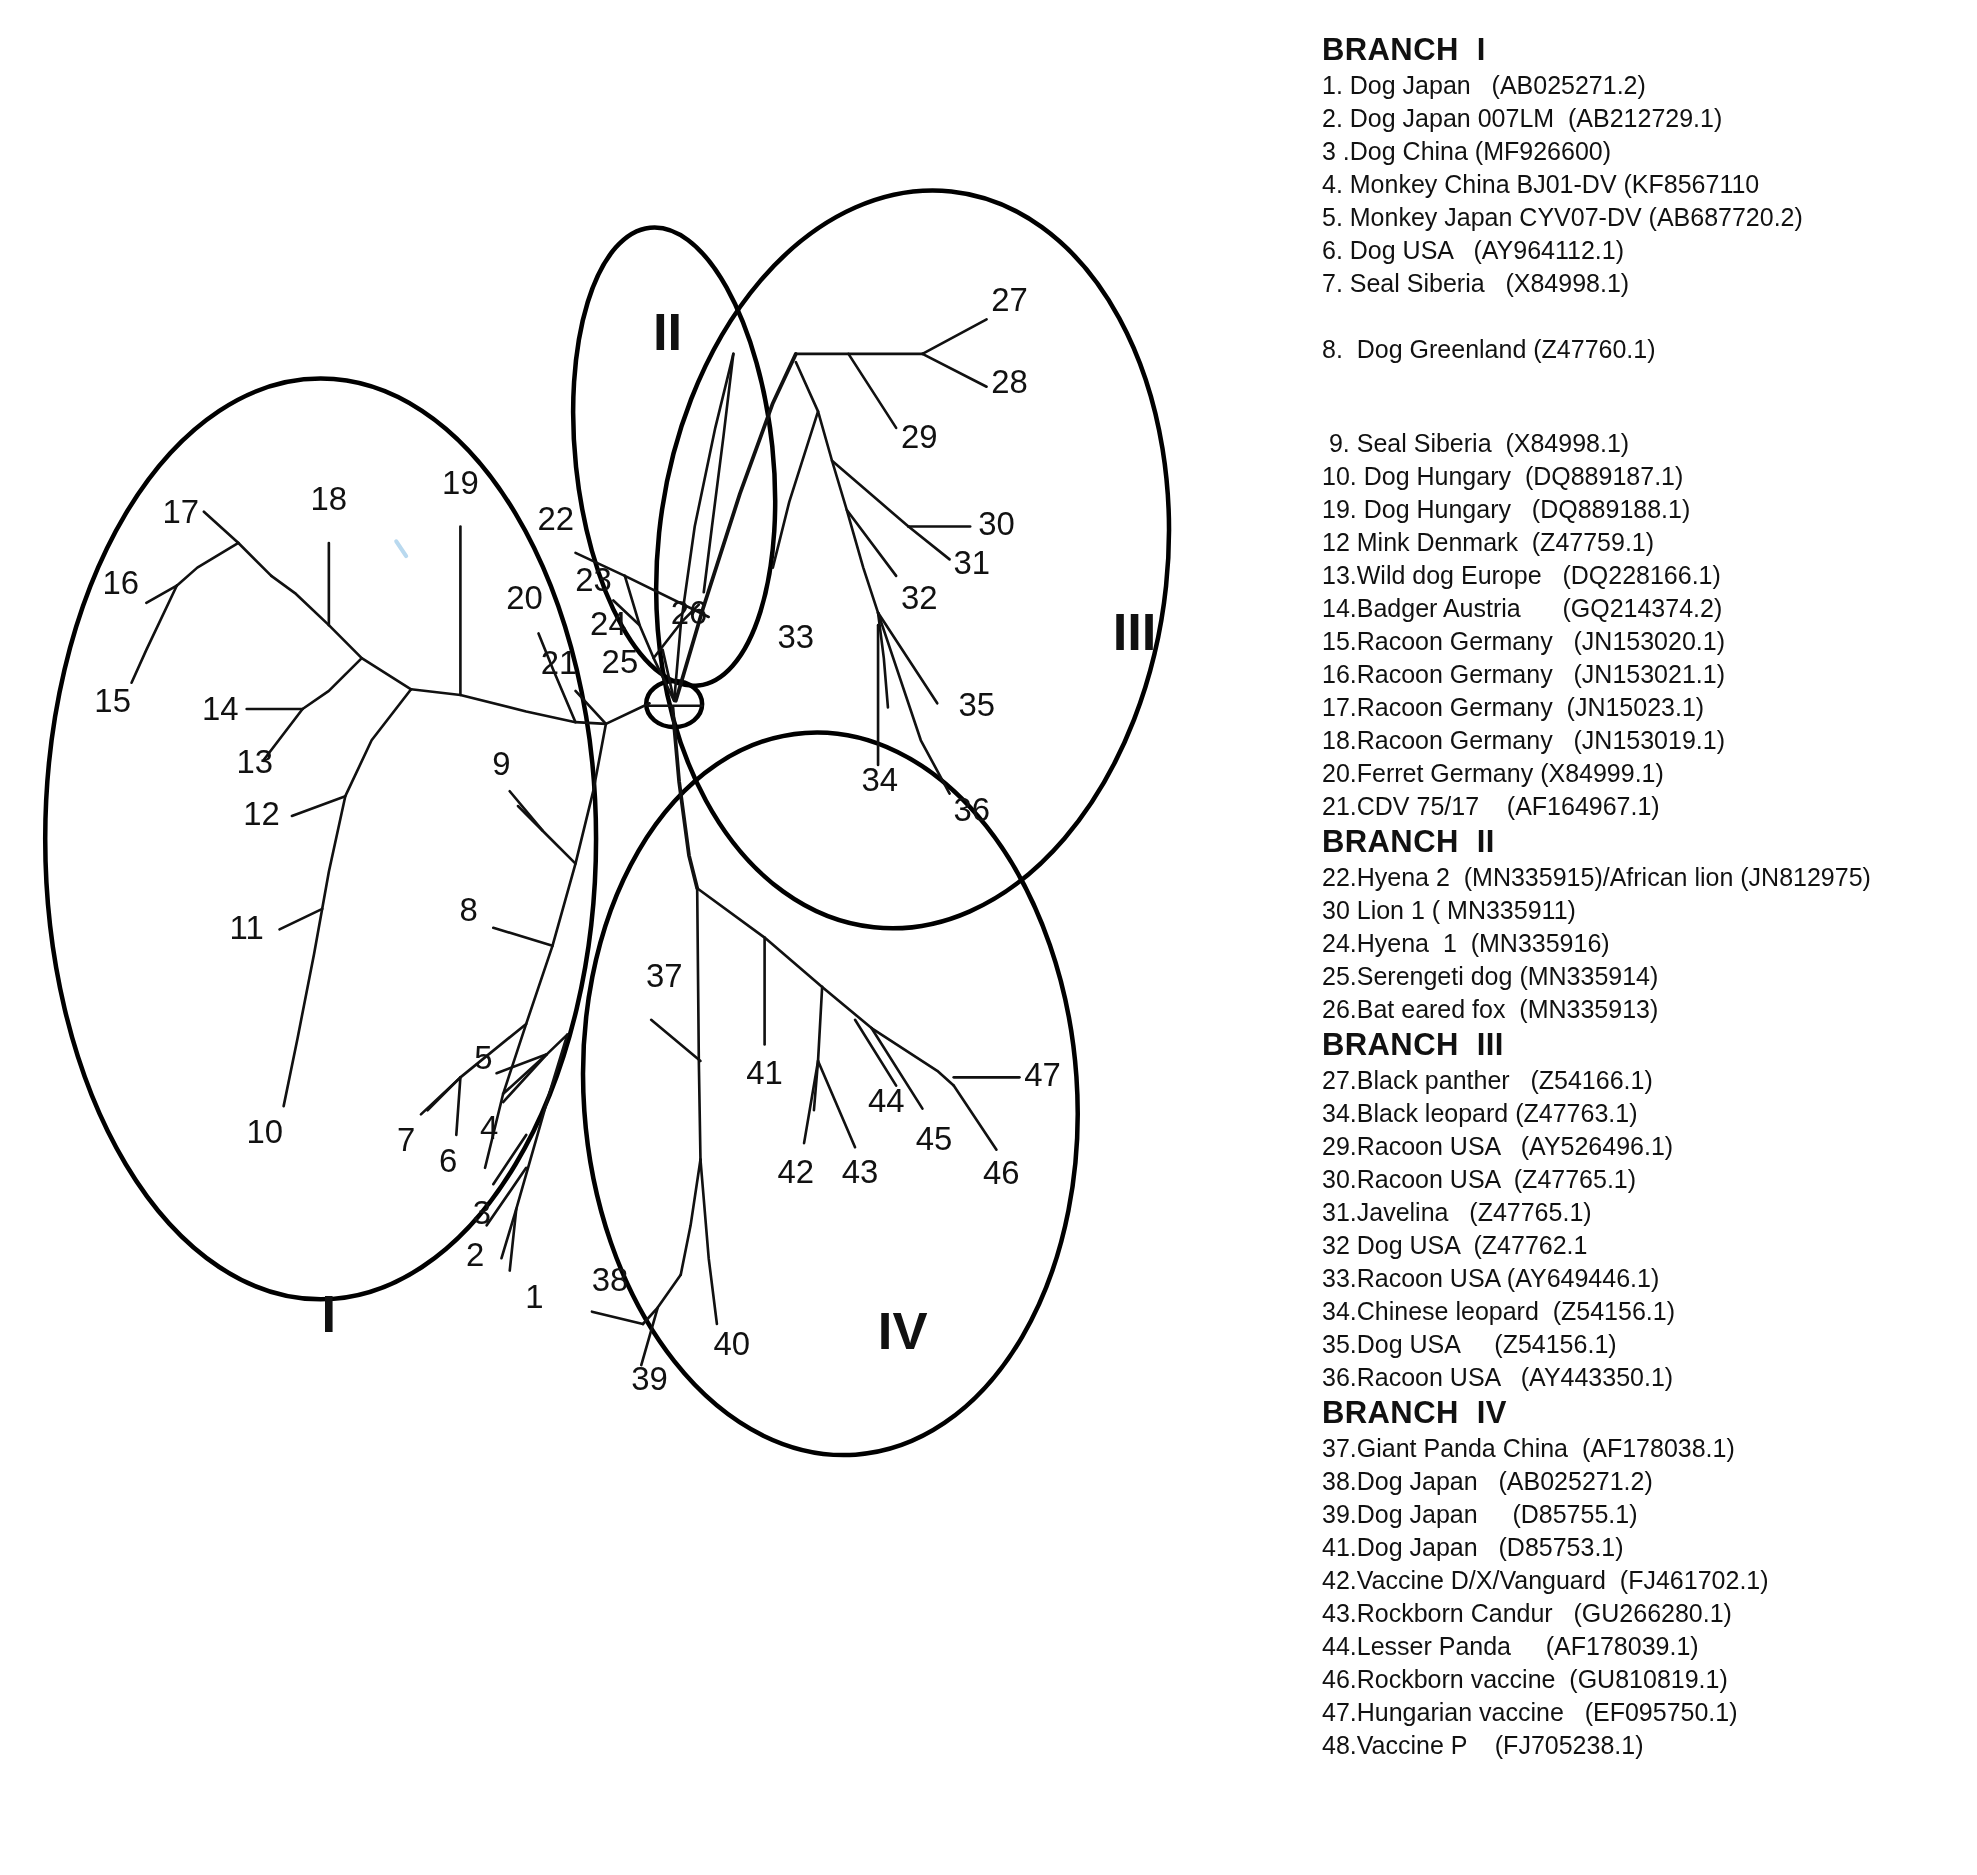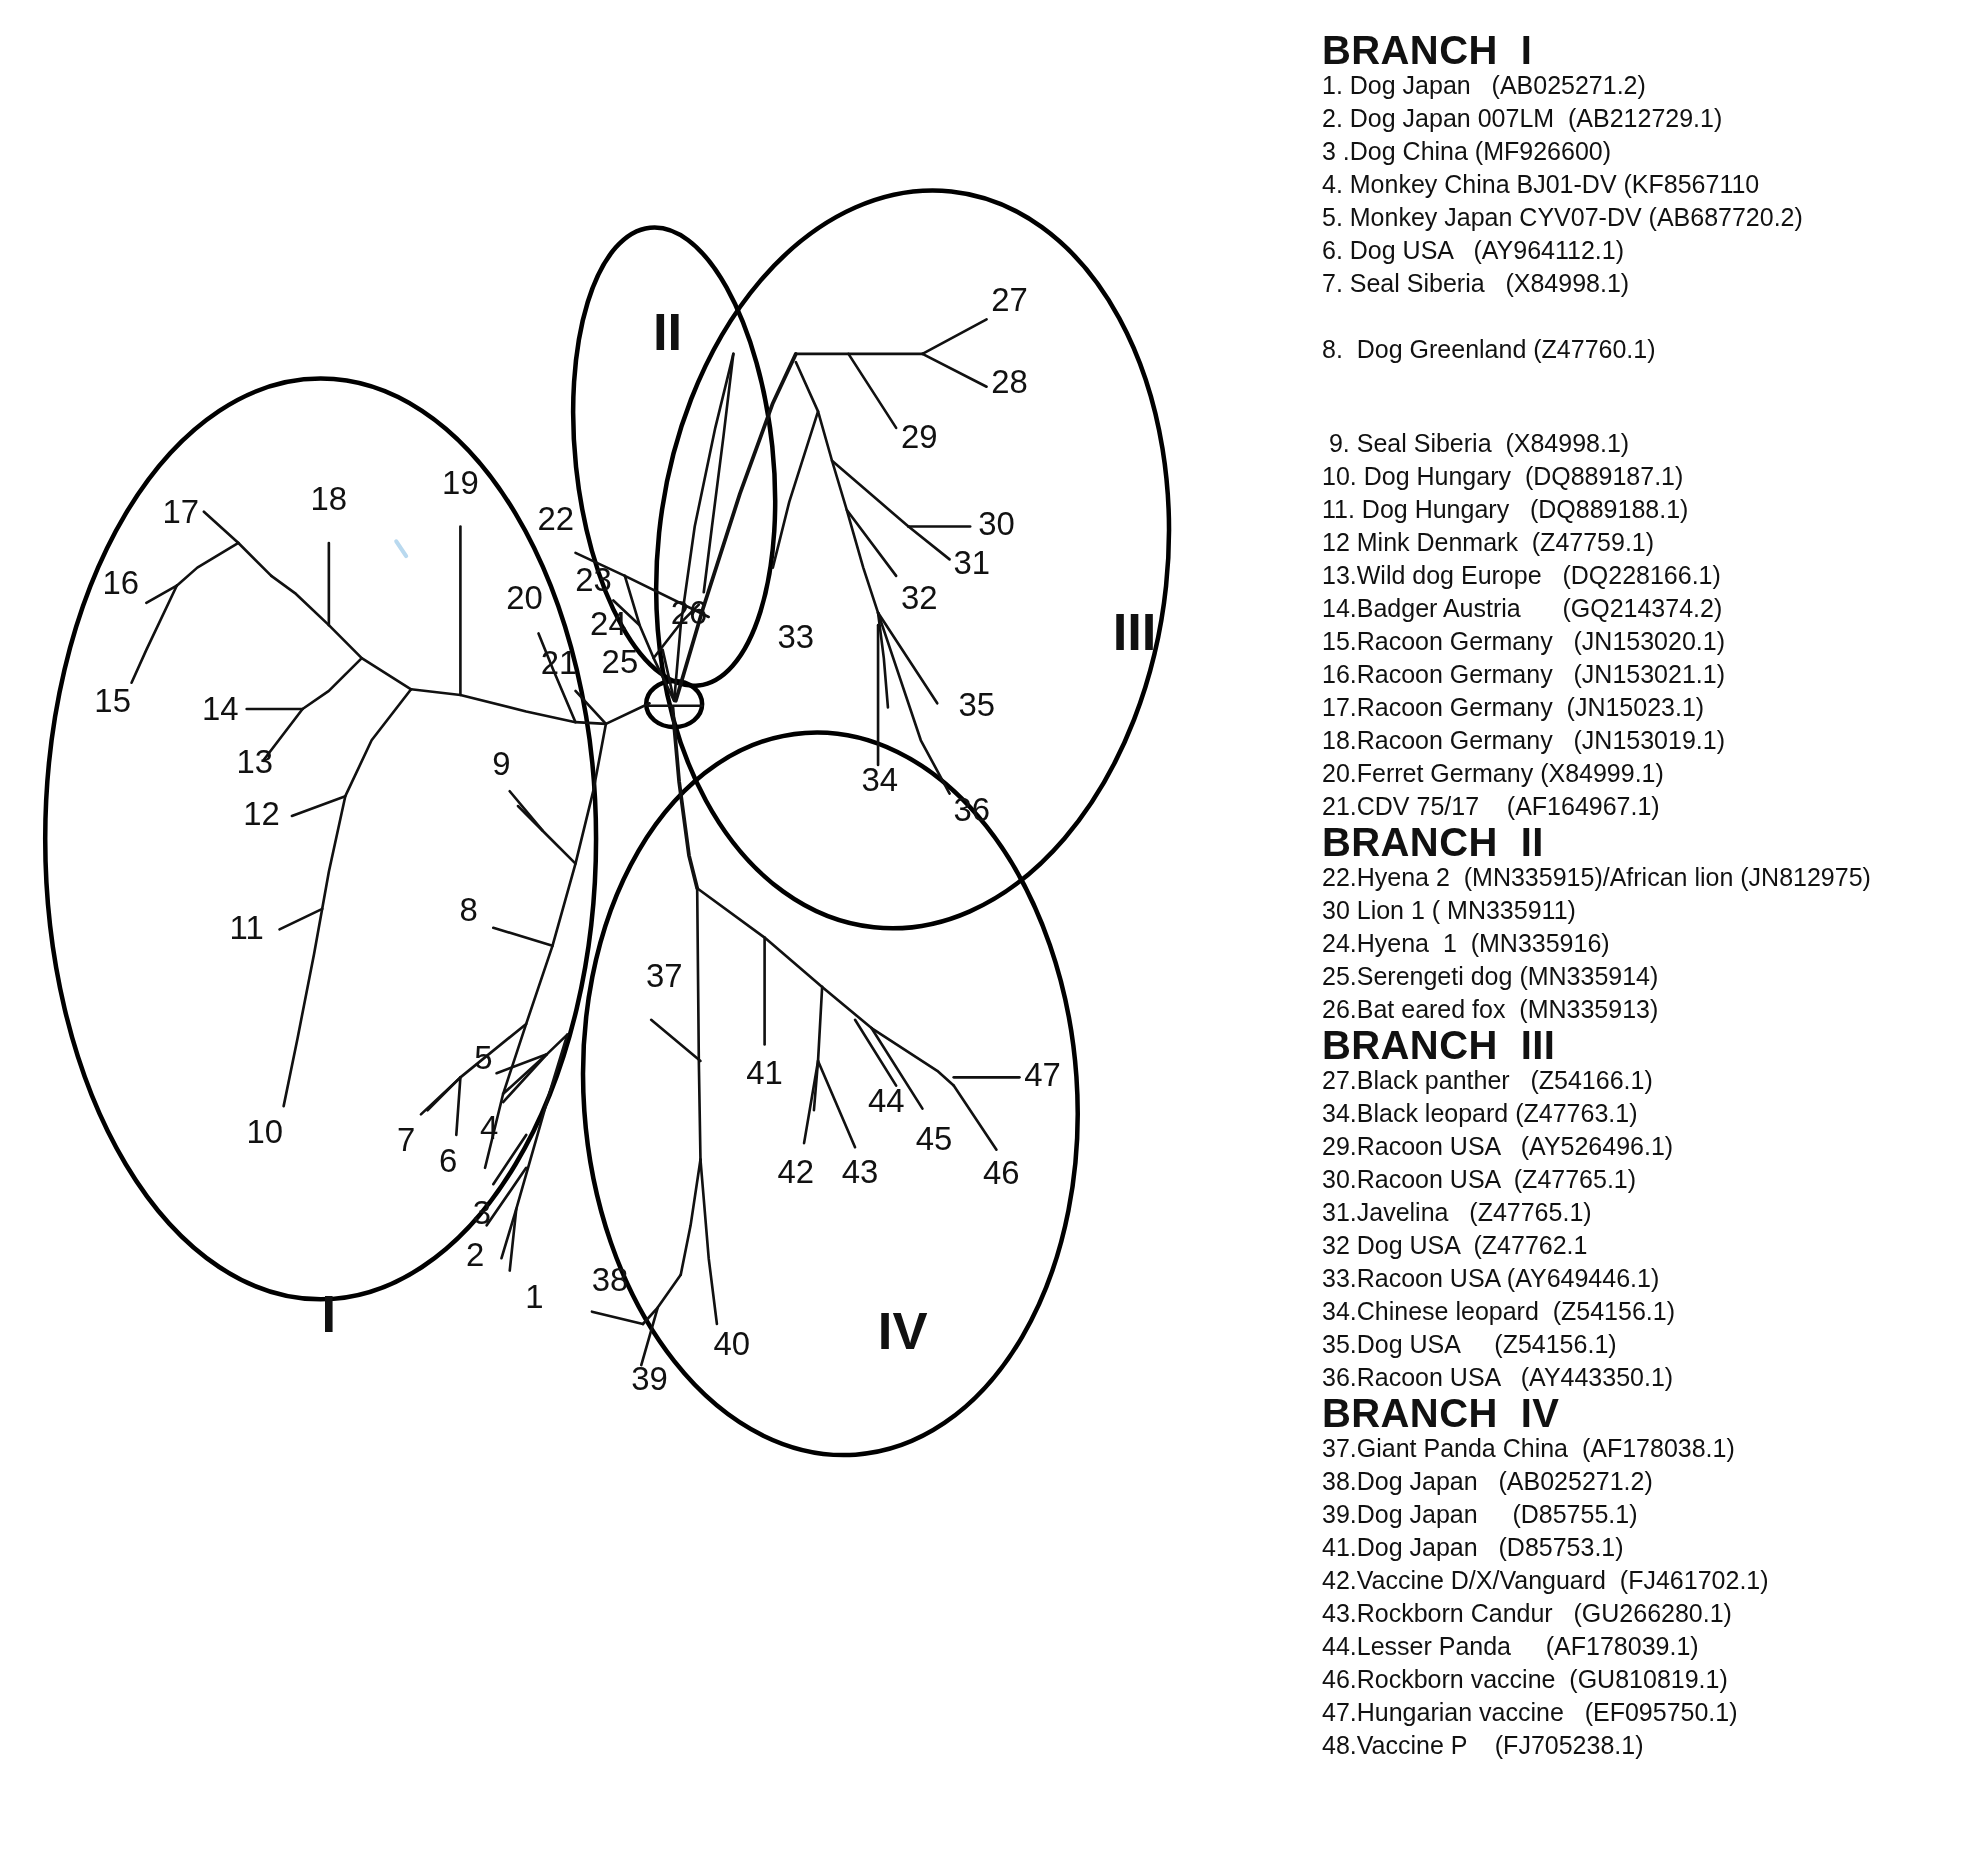--- a/index.html
+++ b/index.html
@@ -8,21 +8,21 @@
 
   #figure{position:absolute;inset:0;}
 
   
   #tree-panel{position:absolute;left:0;top:0;width:1299px;height:1876px;}
   #tree-svg{position:absolute;left:0;top:0;width:1299px;height:1876px;display:block;}
 
   
   #legend-panel{position:absolute;left:1322px;top:31px;width:650px;}
   .legend-block{margin:0;padding:0;}
-  .branch-head{font-size:40px;font-weight:bold;letter-spacing:0.4px;
+  .branch-head{font-size:31px;font-weight:bold;letter-spacing:0.4px;
                line-height:38px;margin:0;white-space:pre;}
   .legend-item{font-size:25px;line-height:33px;white-space:pre;margin:0;}
   .legend-spacer{height:33px;}
   .legend-spacer.small{height:28px;}
 
   
   .tip-num{font-size:40px;fill:#111;font-family:"Liberation Sans",sans-serif;}
   .roman{font-size:64px;font-weight:bold;fill:#111;font-family:"Liberation Sans",sans-serif;}
   .ellipse-shape{fill:none;stroke:#000;stroke-width:5.5;}
   .root-circle{fill:none;stroke:#000;stroke-width:5.5;}
@@ -196,21 +196,21 @@
       <div class="legend-item">4. Monkey China BJ01-DV (KF8567110</div>
       <div class="legend-item">5. Monkey Japan CYV07-DV (AB687720.2)</div>
       <div class="legend-item">6. Dog USA   (AY964112.1)</div>
       <div class="legend-item">7. Seal Siberia   (X84998.1)</div>
       <div class="legend-spacer"></div>
       <div class="legend-item">8.  Dog Greenland (Z47760.1)</div>
       <div class="legend-spacer"></div>
       <div class="legend-spacer small"></div>
       <div class="legend-item"> 9. Seal Siberia  (X84998.1)</div>
       <div class="legend-item">10. Dog Hungary  (DQ889187.1)</div>
-      <div class="legend-item">11. Dog Hungary   (DQ889188.1)</div>
+      <div class="legend-item">19. Dog Hungary   (DQ889188.1)</div>
       <div class="legend-item">12 Mink Denmark  (Z47759.1)</div>
       <div class="legend-item">13.Wild dog Europe   (DQ228166.1)</div>
       <div class="legend-item">14.Badger Austria      (GQ214374.2)</div>
       <div class="legend-item">15.Racoon Germany   (JN153020.1)</div>
       <div class="legend-item">16.Racoon Germany   (JN153021.1)</div>
       <div class="legend-item">17.Racoon Germany  (JN15023.1)</div>
       <div class="legend-item">18.Racoon Germany   (JN153019.1)</div>
       <div class="legend-item">20.Ferret Germany (X84999.1)</div>
       <div class="legend-item">21.CDV 75/17    (AF164967.1)</div>
     </div>

